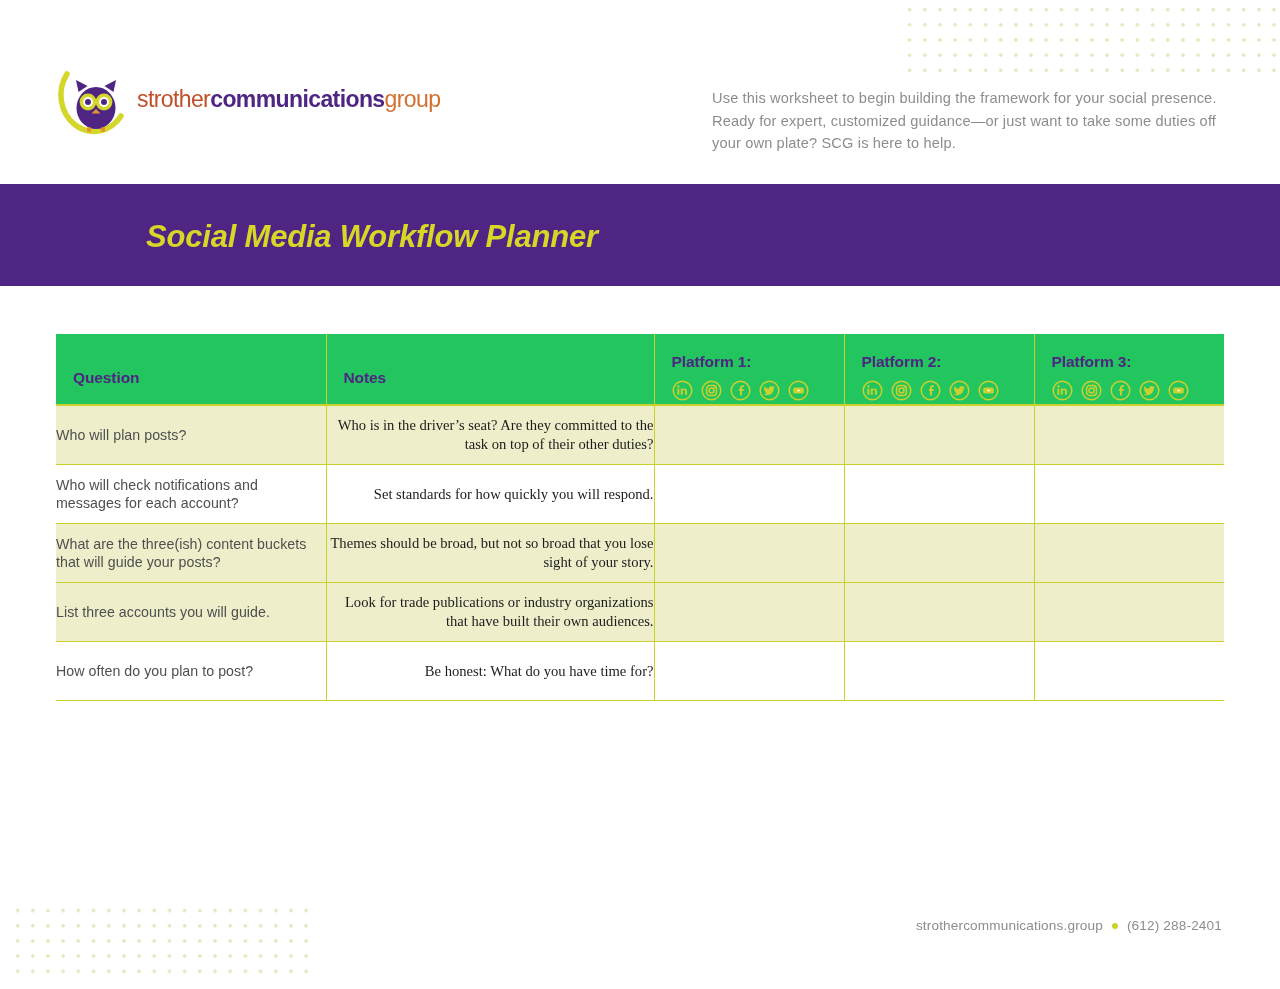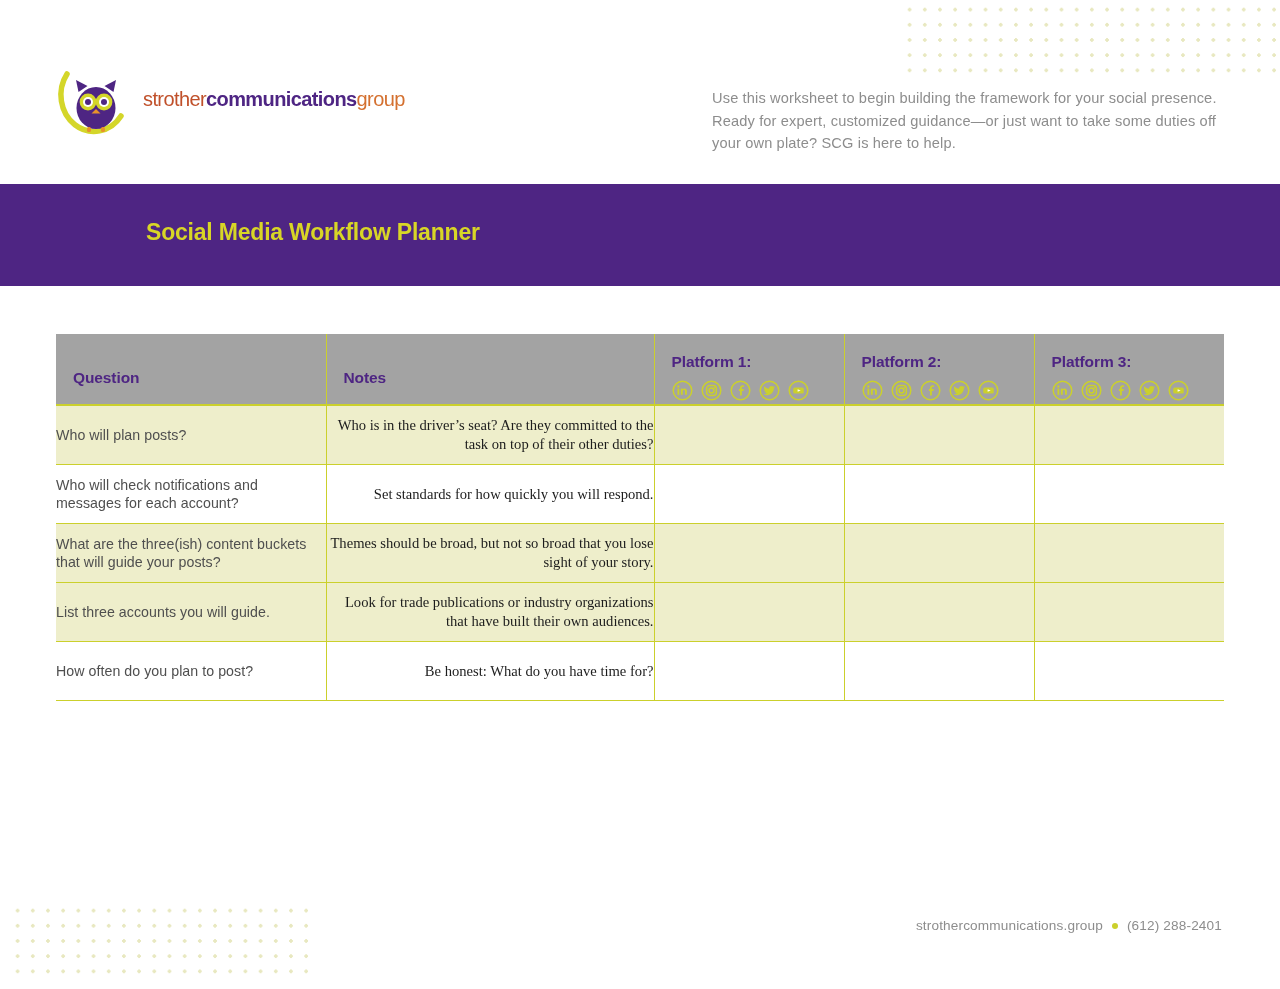--- a/index.html
+++ b/index.html
@@ -26,22 +26,22 @@
   
   #header{
     position:absolute;left:0;top:0;width:1280px;height:176px;
   }
   #logo-block{
     position:absolute;left:55px;top:58px;
     display:flex;align-items:center;
   }
   .owl-wrap{position:relative;width:82px;height:82px;}
   #logo-wordmark{
-    margin-left:6px;
-    font-size:20px;
+    margin-left:0;
+    font-size:23px;
     letter-spacing:-0.6px;
     white-space:nowrap;
     line-height:1;
   }
   .wm-a{color:#c0502a;font-weight:400;}
   .wm-b{color:#4e2583;font-weight:700;}
   .wm-c{color:#d4702f;font-weight:400;}
 
   #header-blurb{
     position:absolute;left:712px;top:87px;width:512px;
@@ -49,22 +49,23 @@
     letter-spacing:0.15px;
   }
 
   
   #title-band{
     position:absolute;left:0;top:184px;width:1280px;height:102px;
     background:#4e2583;
   }
   #page-title{
     position:absolute;left:146px;top:221px;
-    font-size:23px;font-weight:700;color:#d8d626;letter-spacing:-0.2px;
+    font-size:31px;font-weight:700;color:#d8d626;letter-spacing:-0.2px;
     line-height:1;
+    font-style:italic;
   }
 
   
   #worksheet-table{
     position:absolute;left:56px;top:334px;width:1168px;
     border-collapse:collapse;
     table-layout:fixed;
   }
   #worksheet-table col.c-question{width:270px;}
   #worksheet-table col.c-notes{width:328px;}
@@ -73,21 +74,21 @@
   #worksheet-table th,#worksheet-table td{
     padding:0;vertical-align:middle;
   }
 
   thead th{
     height:70px;
     border-bottom:2.5px solid #cbd02c;
     border-left:1.5px solid #cbd02c;
     text-align:left;
     vertical-align:top;
-    background:#a3a3a3;
+    background:#22c55e;
   }
   thead th.first{border-left:none;}
   .th-inner{padding:17px 0 0 17px;}
   .th-label{
     font-size:15.5px;font-weight:700;color:#4e2583;letter-spacing:-0.1px;
     line-height:1;
   }
   .icon-row{display:flex;gap:8px;margin-top:11px;}
   .sicon{display:block;}
 

